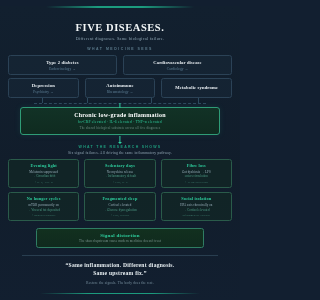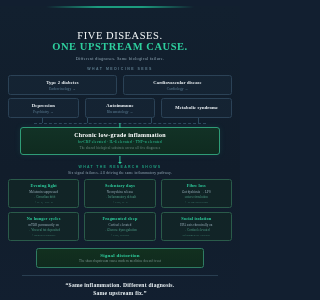--- a/index.html
+++ b/index.html
@@ -19,23 +19,23 @@
   .toprule {
     height: 1.5px;
     margin: 6px 38px 0 38px;
     background: linear-gradient(90deg, rgba(26,154,125,0) 0%, #1c9b7e 35%, #1c9b7e 65%, rgba(26,154,125,0) 100%);
   }
 
   .h1 {
     text-align: center;
     color: #f2f6f7;
     font-size: 10.5px;
-    font-weight: normal;
+    font-weight: bold;
     letter-spacing: 0.55px;
-    margin-top: 22px;
+    margin-top: 14px;
     line-height: 1.12;
   }
   .h1b {
     text-align: center;
     color: #2ecf9e;
     font-size: 10.5px;
     font-weight: bold;
     letter-spacing: 0.55px;
     line-height: 1.15;
   }
@@ -198,21 +198,20 @@
   }
 </style>
 </head>
 <body>
 
 <div class="page">
 
   <div class="toprule"></div>
 
   <div class="h1">FIVE DISEASES.</div>
-  <div class="h1b">ONE UPSTREAM CAUSE.</div>
   <div class="sub">Different diagnoses. Same biological failure.</div>
 
   <div class="eyebrow">WHAT MEDICINE SEES</div>
 
   <div class="drow">
     <div class="dcard">
       <div class="t">Type 2 diabetes</div>
       <div class="s">Endocrinology →</div>
     </div>
     <div class="dcard">

